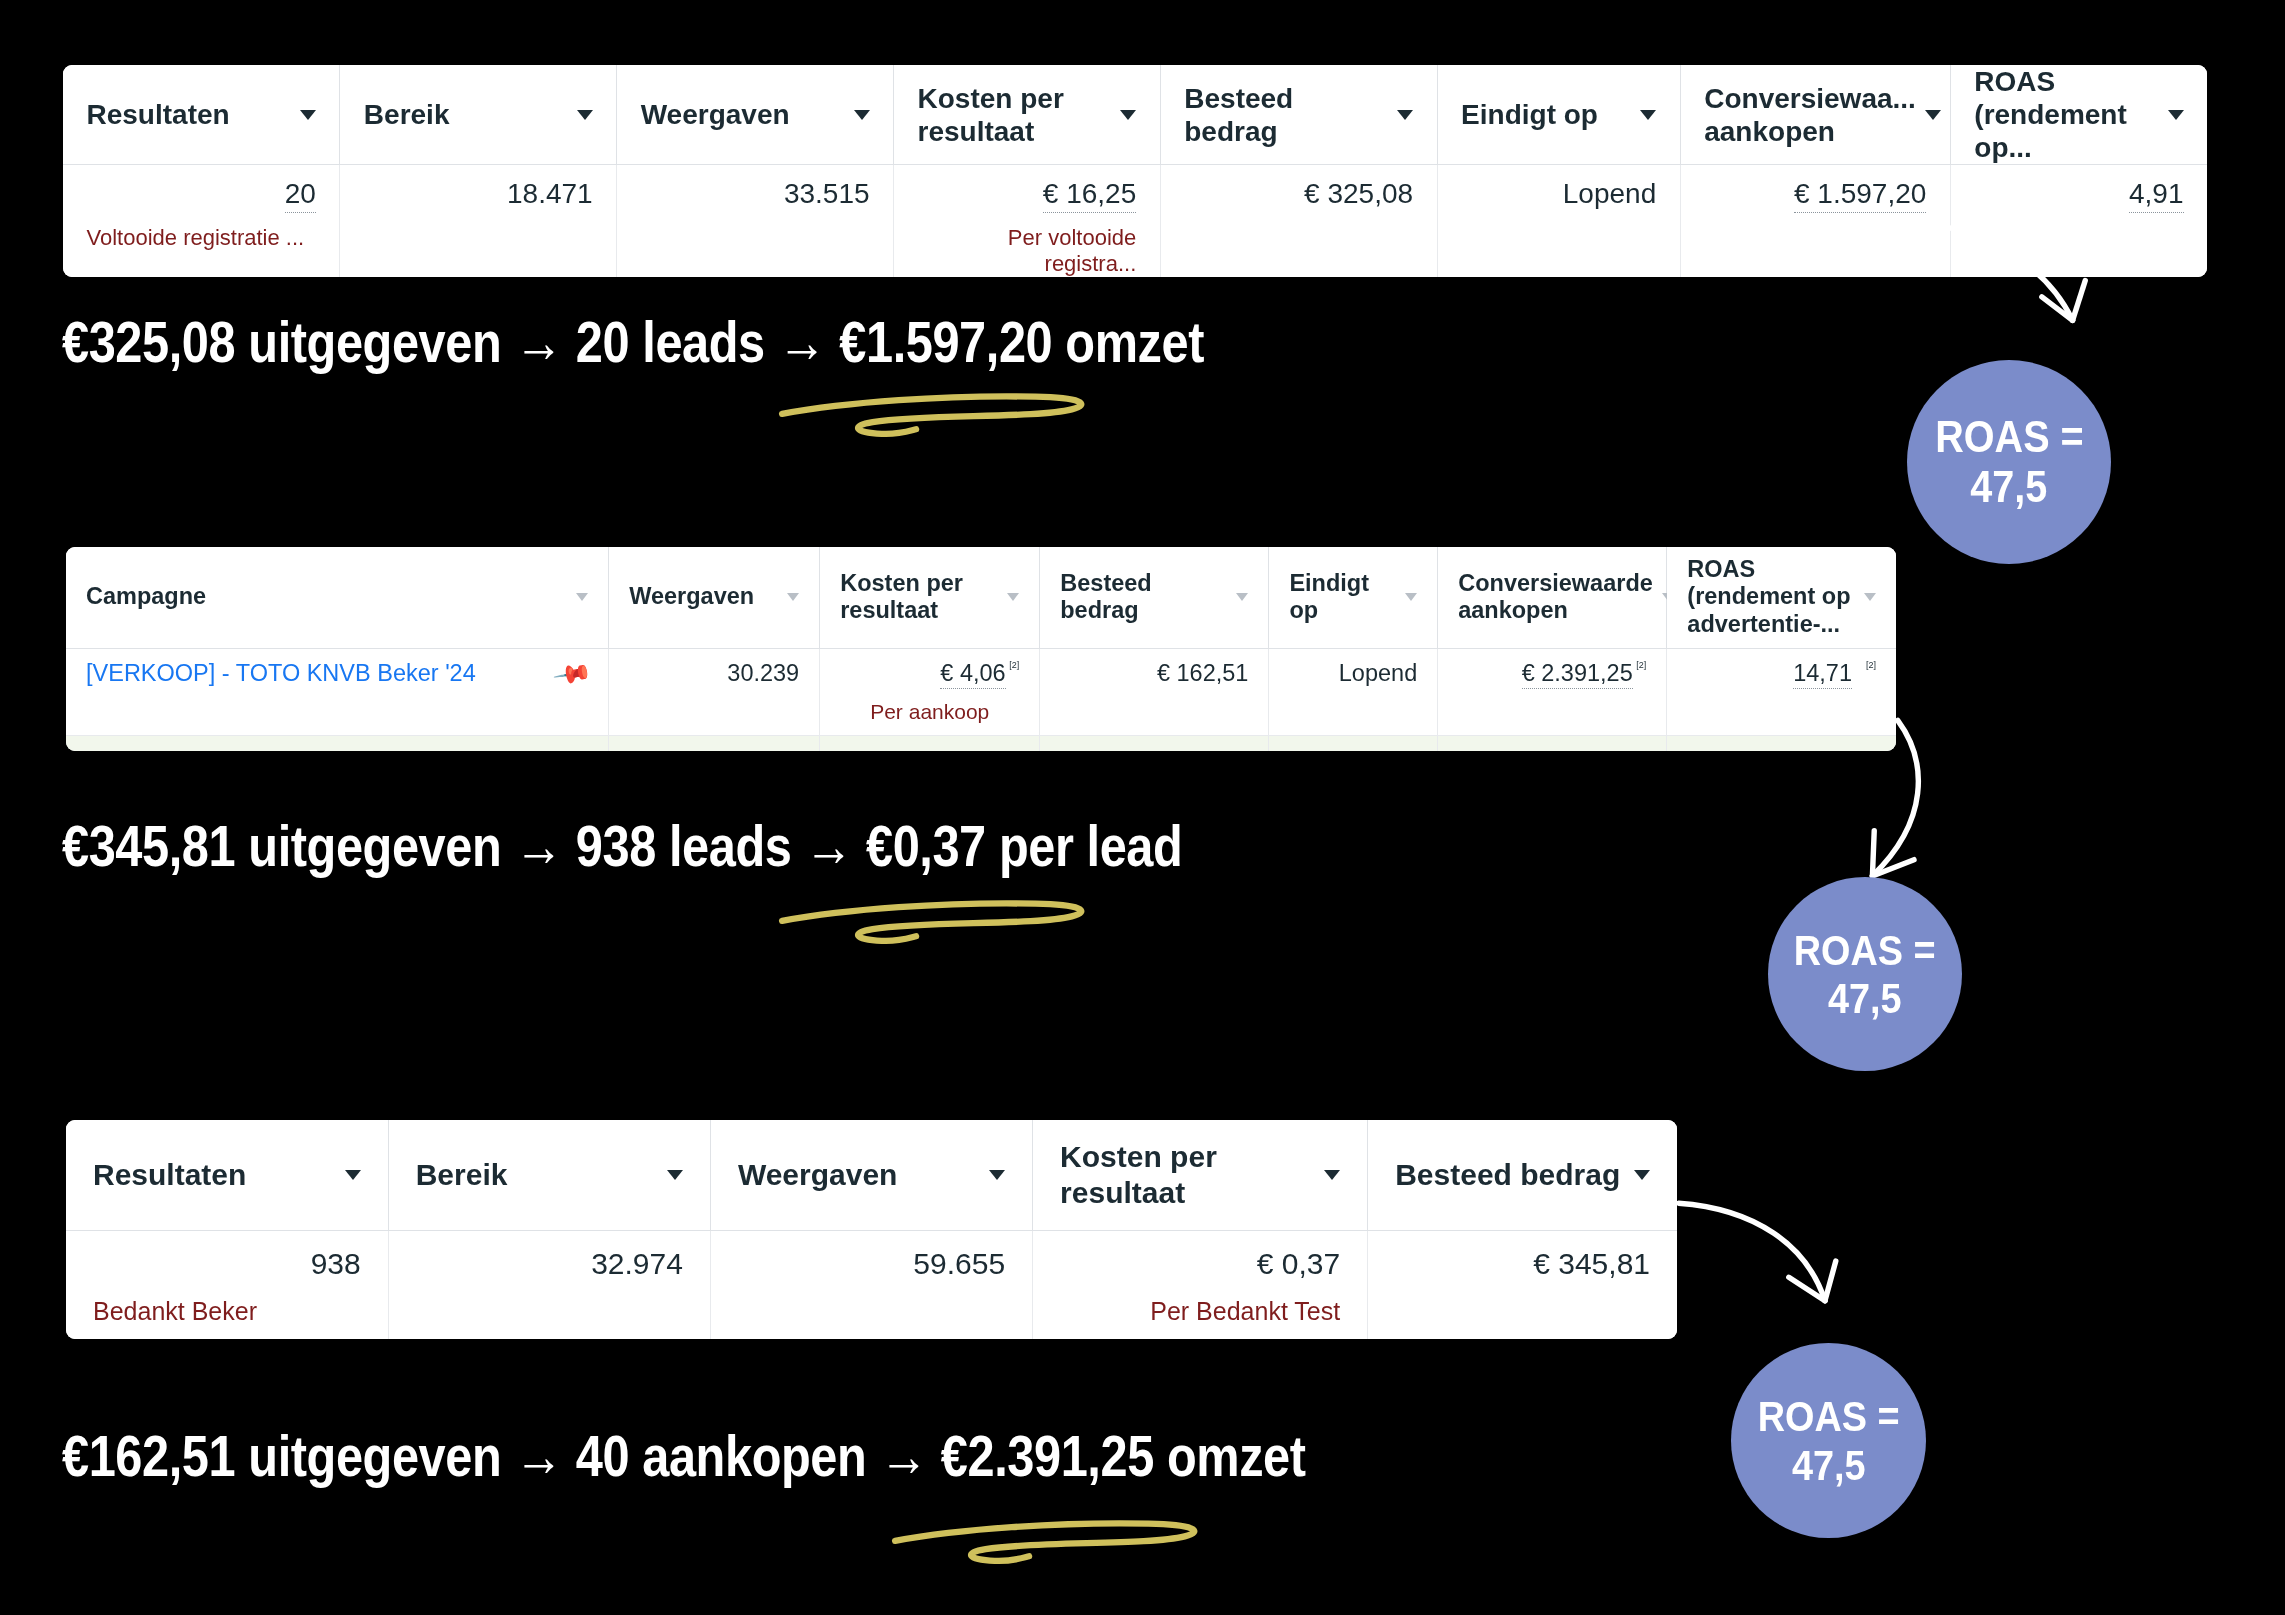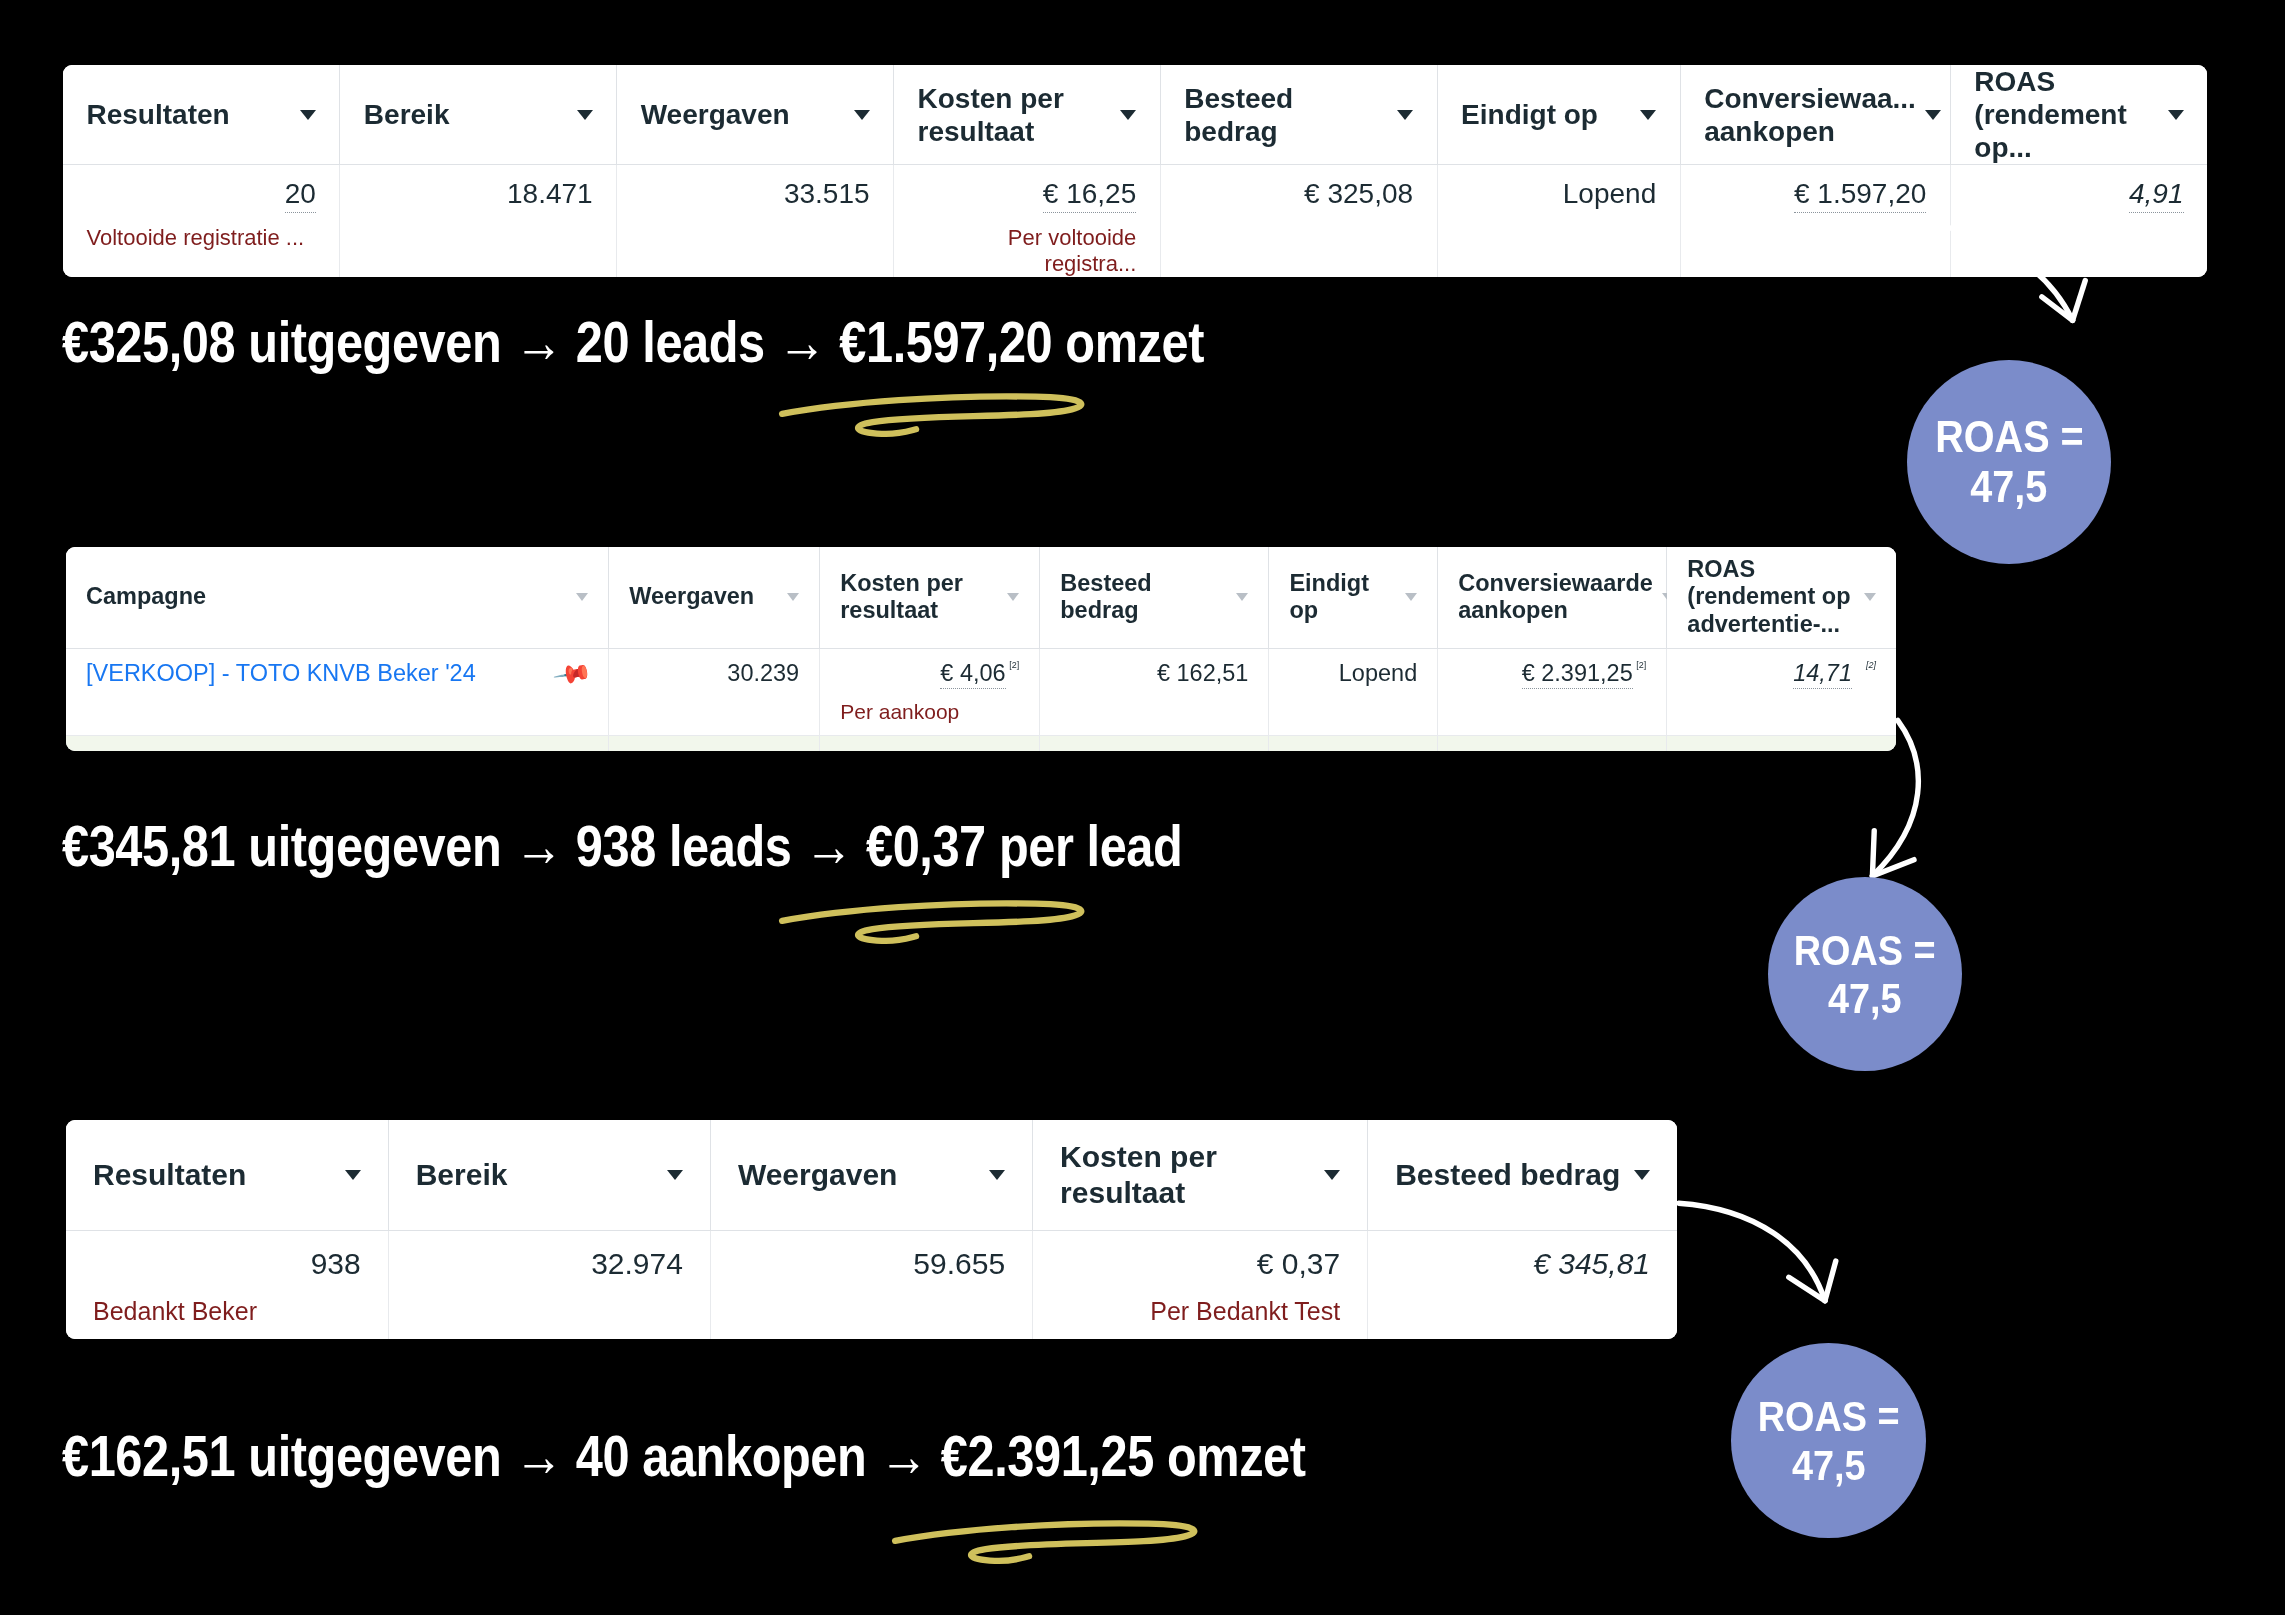--- a/index.html
+++ b/index.html
@@ -33,21 +33,21 @@
     text-align: left;
     position: relative;
   }
   .tbl th:last-child { border-right: none; }
   .tbl td {
     border-right: 0.9px solid #e8eaed;
     vertical-align: top;
     text-align: right;
     background: #ffffff;
   }
-  .tbl td:last-child { border-right: none; font-style: italic; }
+  .tbl td:last-child { border-right: none; }
 
   .th-inner { display: flex; align-items: center; justify-content: space-between; gap: 9px; }
   .th-label { color: #1c2b33; font-weight: 700; line-height: 1.18; }
   .caret {
     width: 0; height: 0; flex: 0 0 auto;
     border-left: 8.1px solid transparent;
     border-right: 8.1px solid transparent;
     border-top: 10px solid #1c2b33;
   }
   .caret.light {
@@ -337,21 +337,21 @@
             </div>
           </td>
           <td>
             <span class="cell-main">30.239</span>
           </td>
           <td>
             <div style="display:flex;justify-content:flex-end;align-items:flex-start;gap:3.6px;">
               <span class="cell-main dotted">€ 4,06</span>
               <span class="sup">[2]</span>
             </div>
-            <div class="cell-sub" style="text-align:left">Per aankoop</div>
+            <div class="cell-sub" style="text-align:center">Per aankoop</div>
           </td>
           <td>
             <span class="cell-main">€ 162,51</span>
           </td>
           <td>
             <span class="cell-main">Lopend</span>
           </td>
           <td>
             <div style="display:flex;justify-content:flex-end;align-items:flex-start;gap:3.6px;">
               <span class="cell-main dotted">€ 2.391,25</span>

